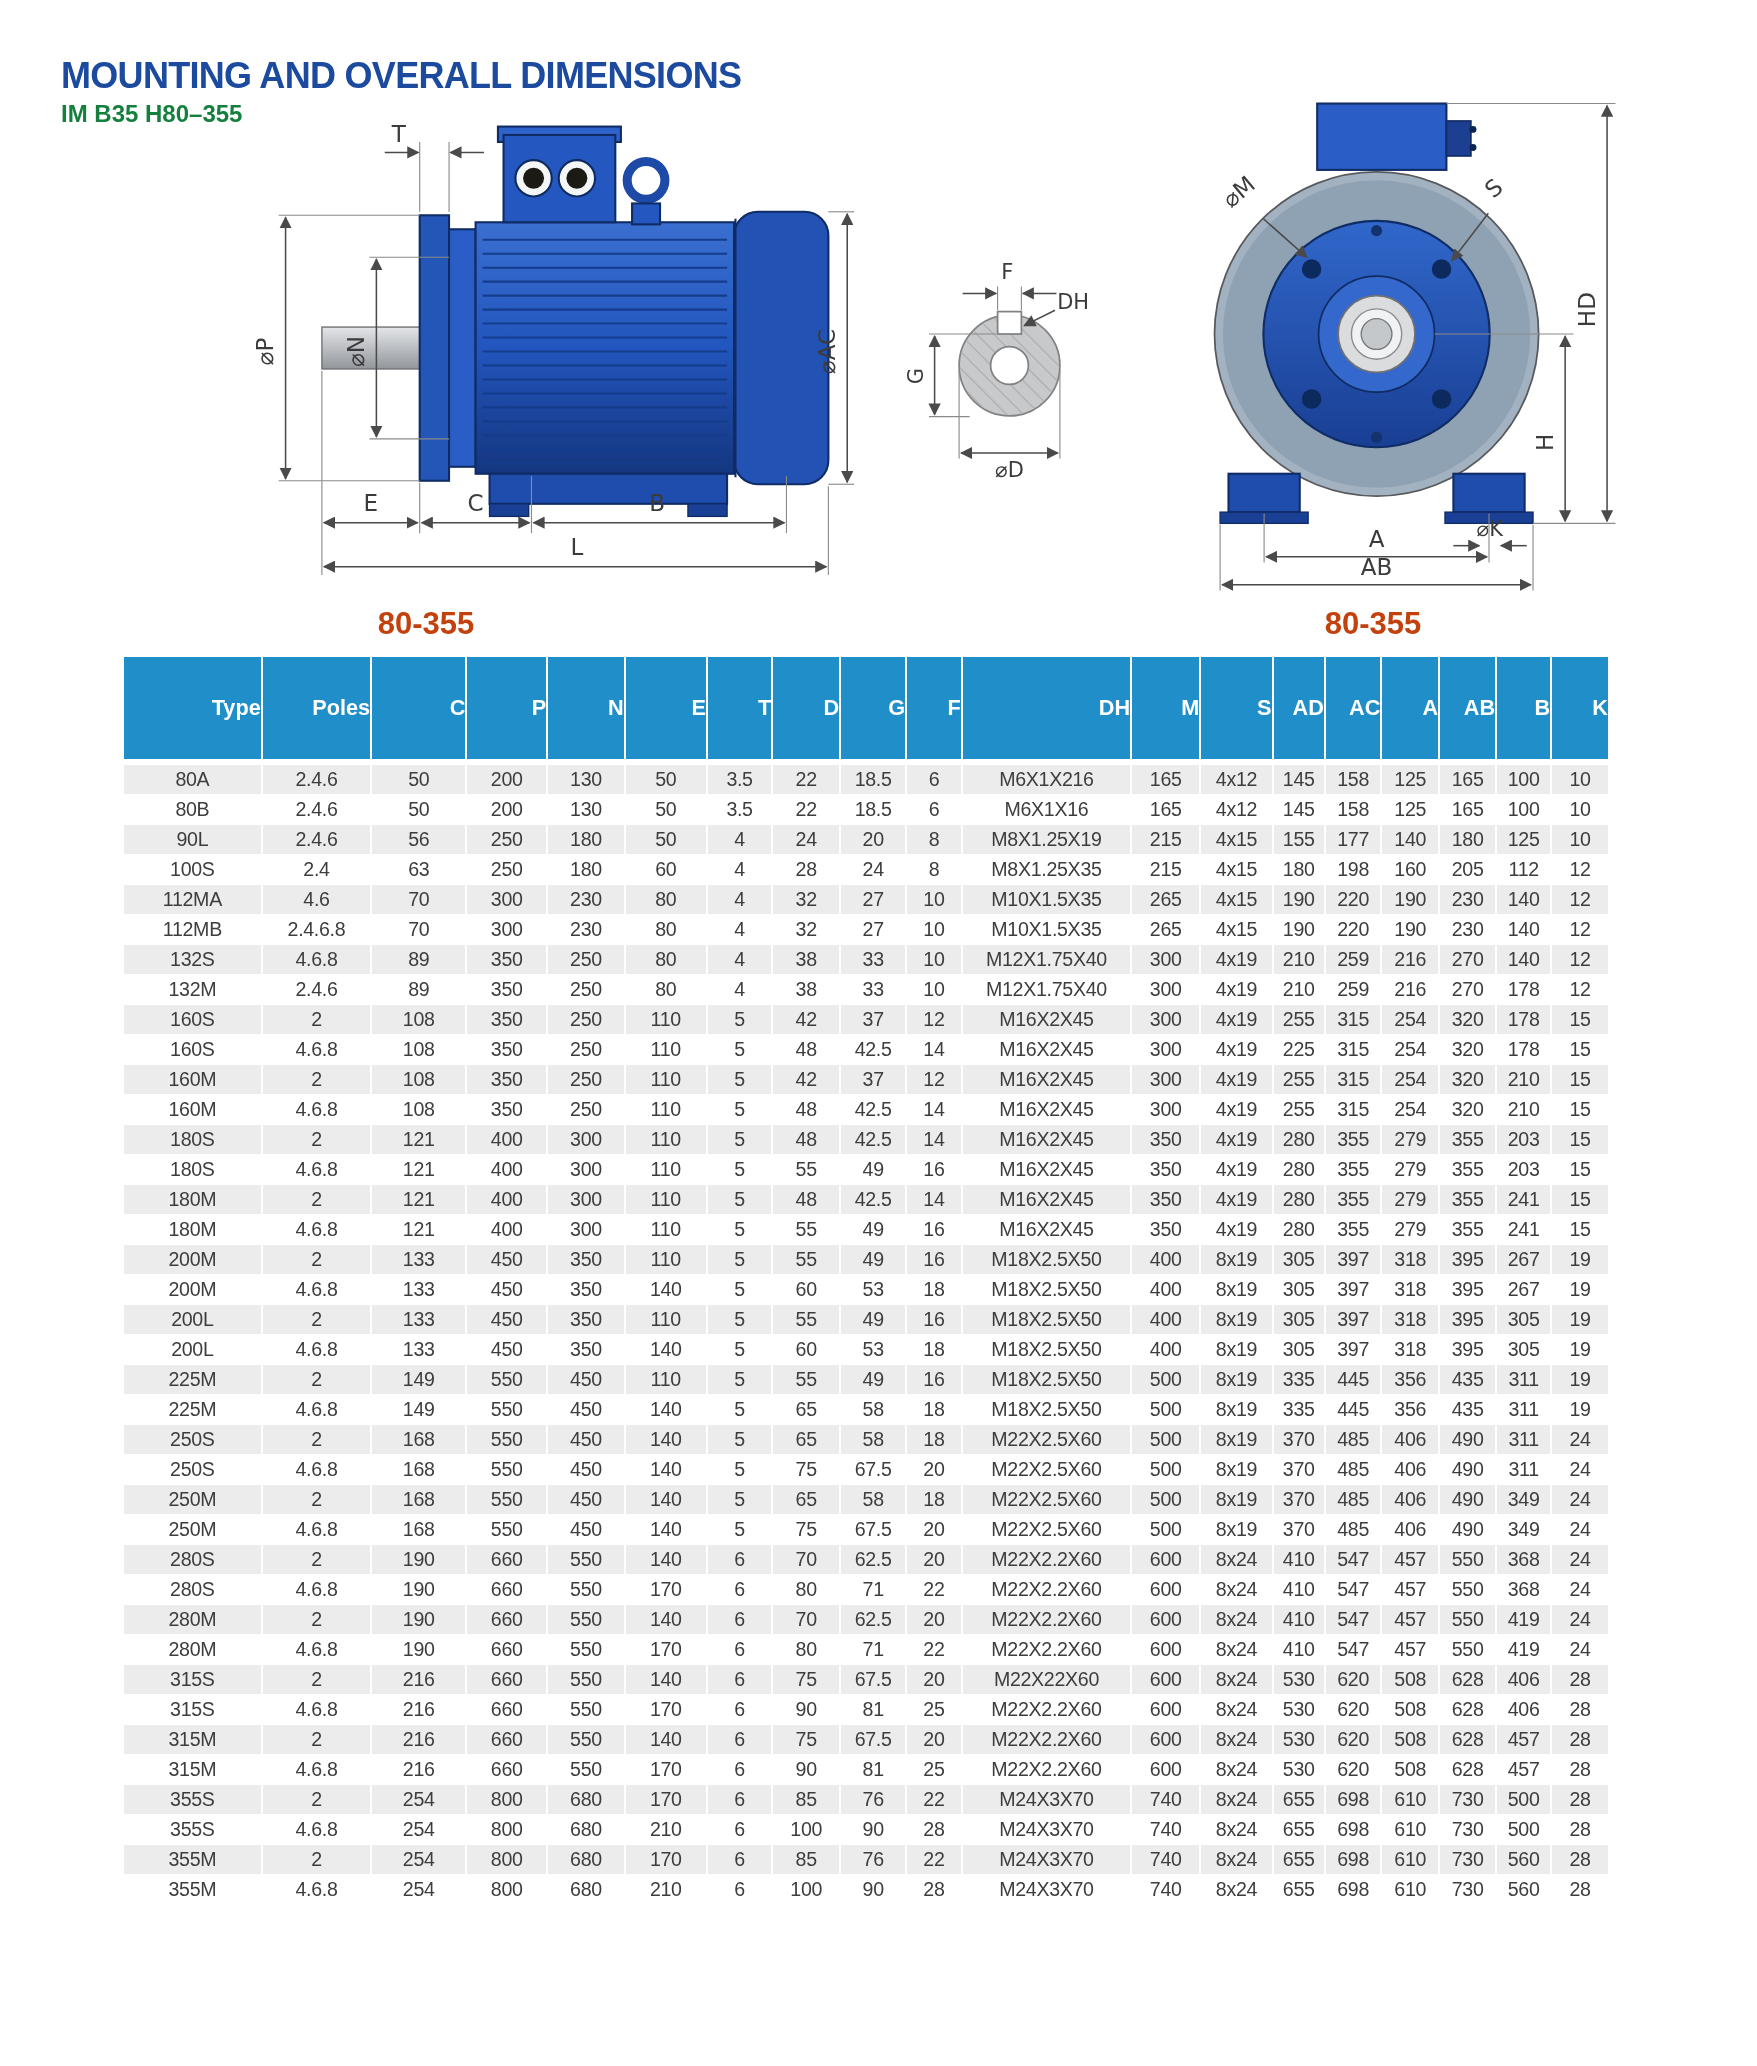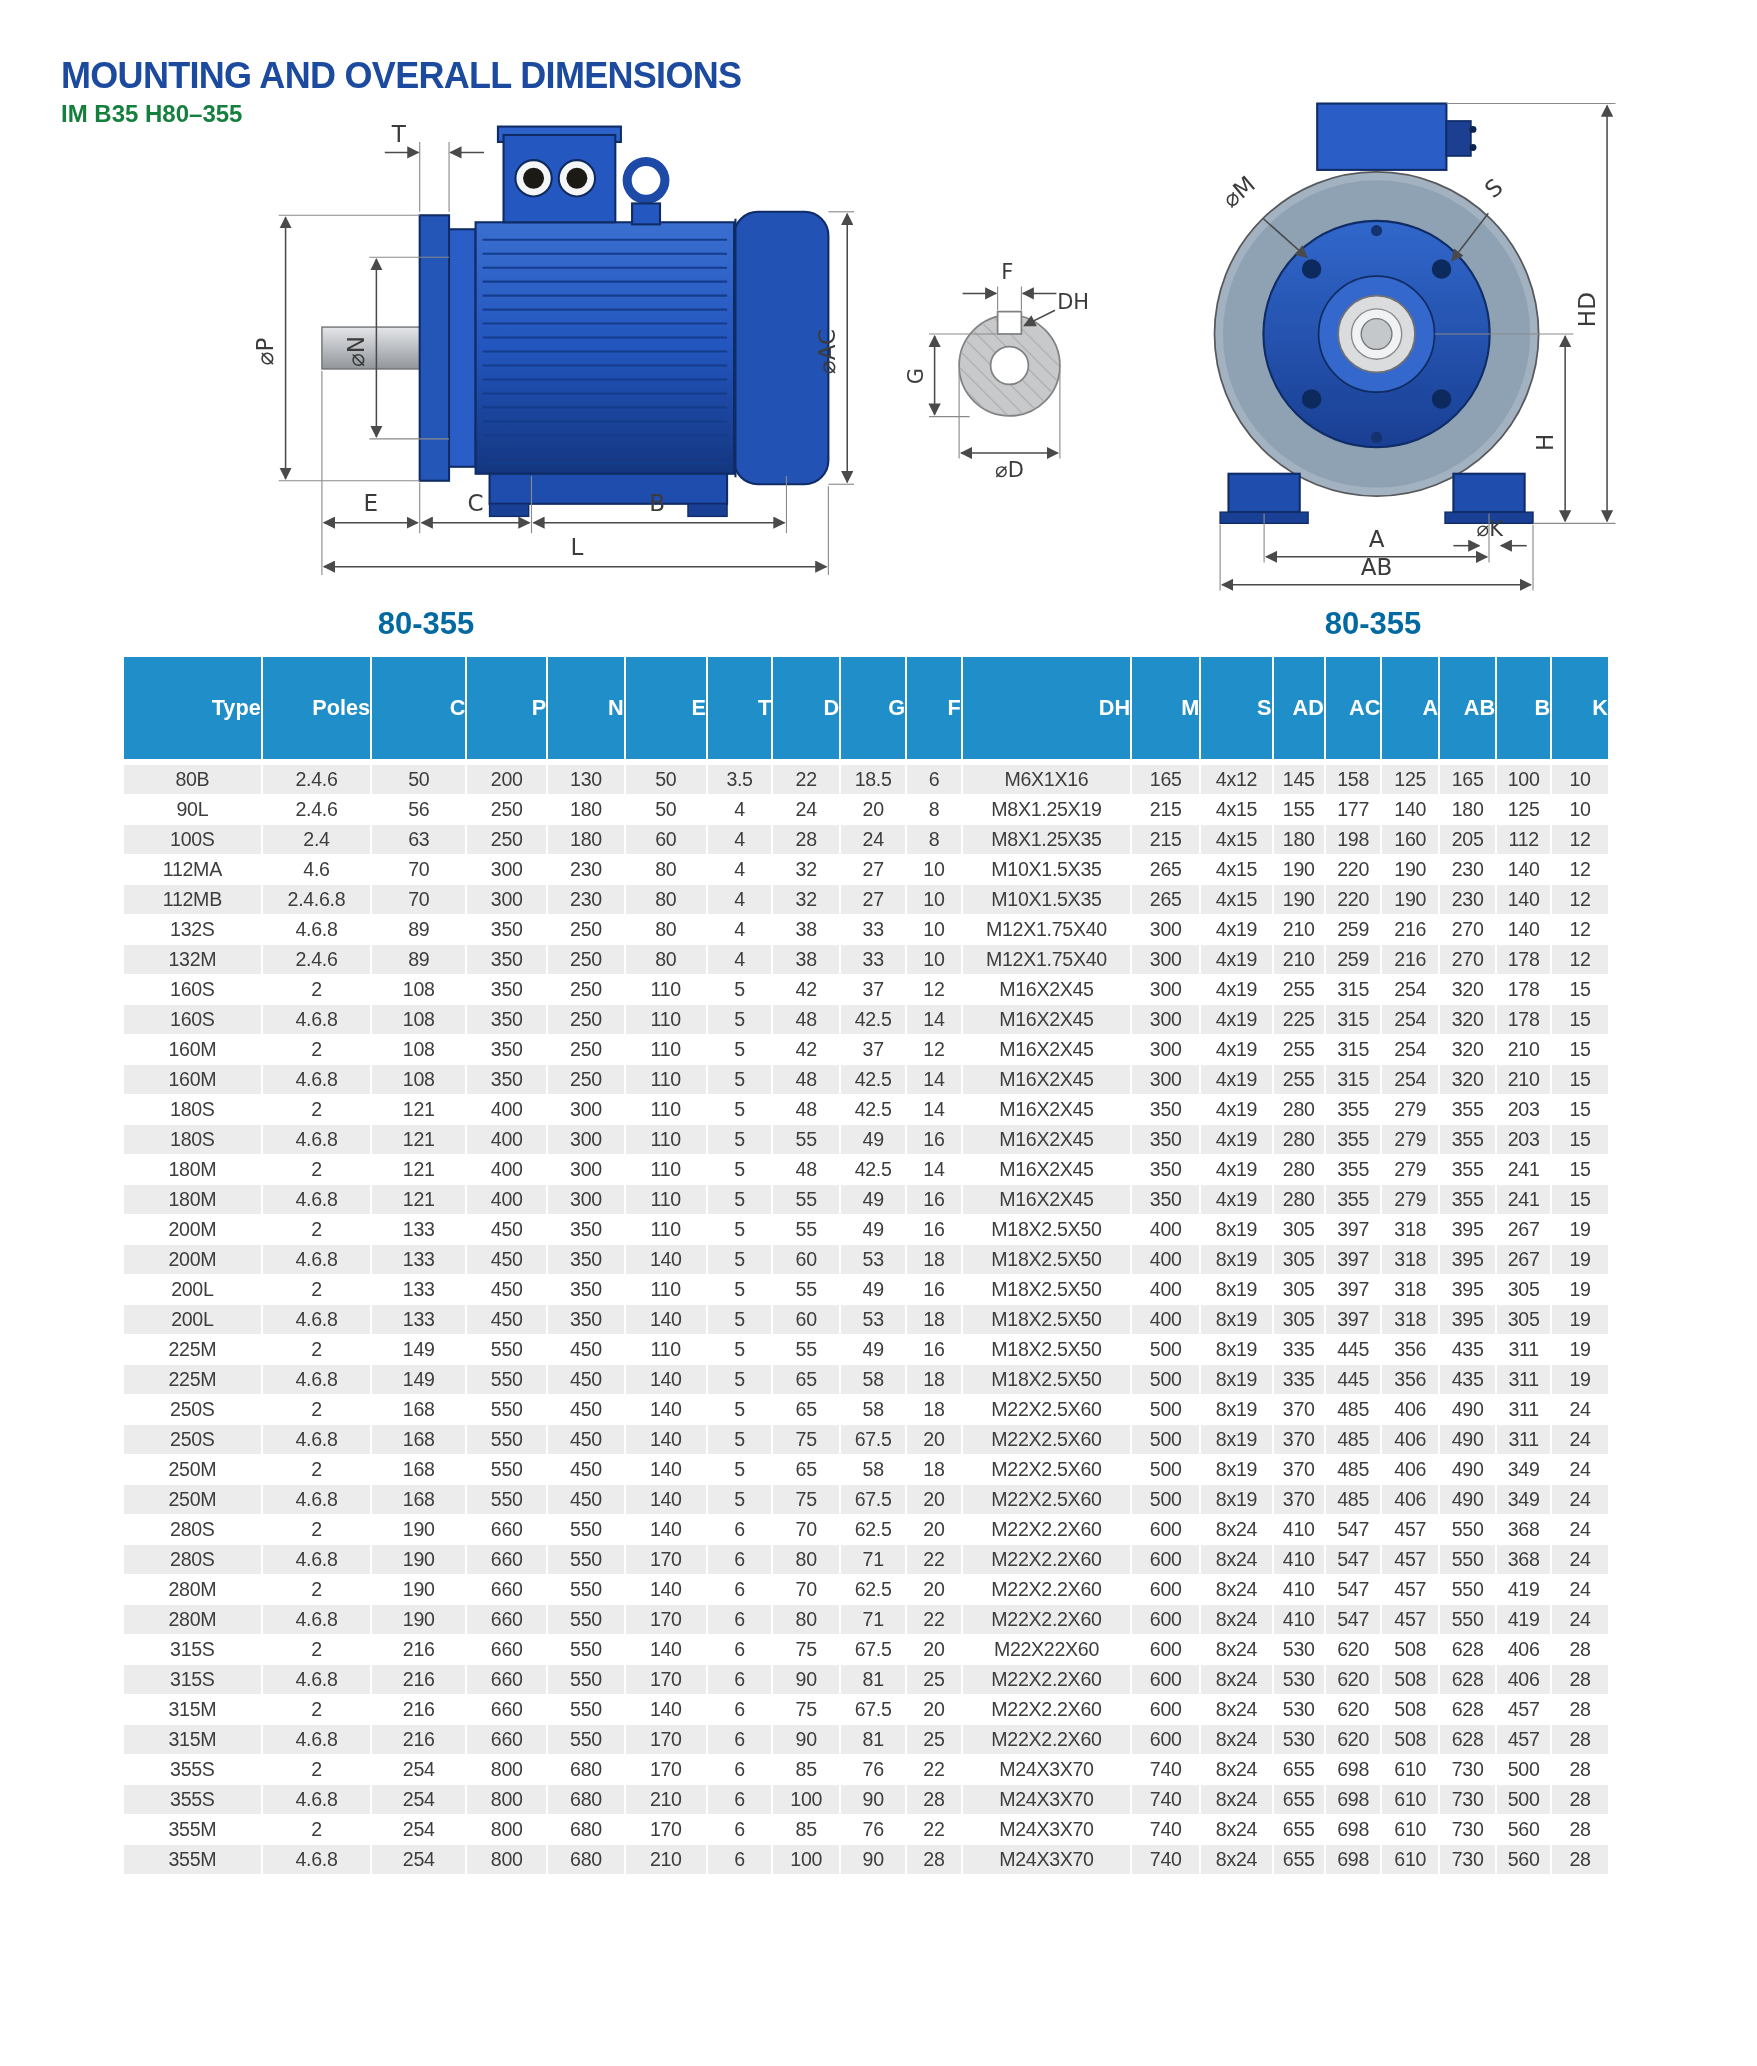--- a/index.html
+++ b/index.html
@@ -15,21 +15,21 @@
   .page-subtitle {
     position:absolute; left:61px; top:56px; margin:0;
     font-size:24px; font-weight:800; color:#15803d; white-space:nowrap;
   }
   .fig { position:absolute; }
   .fig-side   { left:168px;  top:70px; }
   .fig-shaft  { left:887px; top:206px; }
   .fig-front  { left:1174px; top:49px;  }
   .fig-caption {
     position:absolute; top:562px; width:210px; text-align:center;
-    font-size:31px; font-weight:bold; color:#0369a1;
+    font-size:31px; font-weight:bold; color:#c2410c;
   }
   .fig-caption.left  { left:321px; }
   .fig-caption.right { left:1268px; }
 
   
   .dim   { stroke:#4a4a4a; stroke-width:2.2; fill:none; }
   .ext   { stroke:#8a8a8a; stroke-width:1.6; fill:none; }
   .dimlabel {
     font-family:"DejaVu Sans", sans-serif; font-size:33px; fill:#3b3b3b;
     text-anchor:middle;
@@ -307,20 +307,41 @@
           <th>AD</th>
           <th>AC</th>
           <th>A</th>
           <th>AB</th>
           <th>B</th>
           <th>K</th>
         </tr>
     </thead>
     <tbody>
         <tr>
+          <td>80A</td>
+          <td>2.4.6</td>
+          <td>50</td>
+          <td>200</td>
+          <td>130</td>
+          <td>50</td>
+          <td>3.5</td>
+          <td>22</td>
+          <td>18.5</td>
+          <td>6</td>
+          <td>M6X1X216</td>
+          <td>165</td>
+          <td>4x12</td>
+          <td>145</td>
+          <td>158</td>
+          <td>125</td>
+          <td>165</td>
+          <td>100</td>
+          <td>10</td>
+        </tr>
+        <tr>
           <td>80B</td>
           <td>2.4.6</td>
           <td>50</td>
           <td>200</td>
           <td>130</td>
           <td>50</td>
           <td>3.5</td>
           <td>22</td>
           <td>18.5</td>
           <td>6</td>

